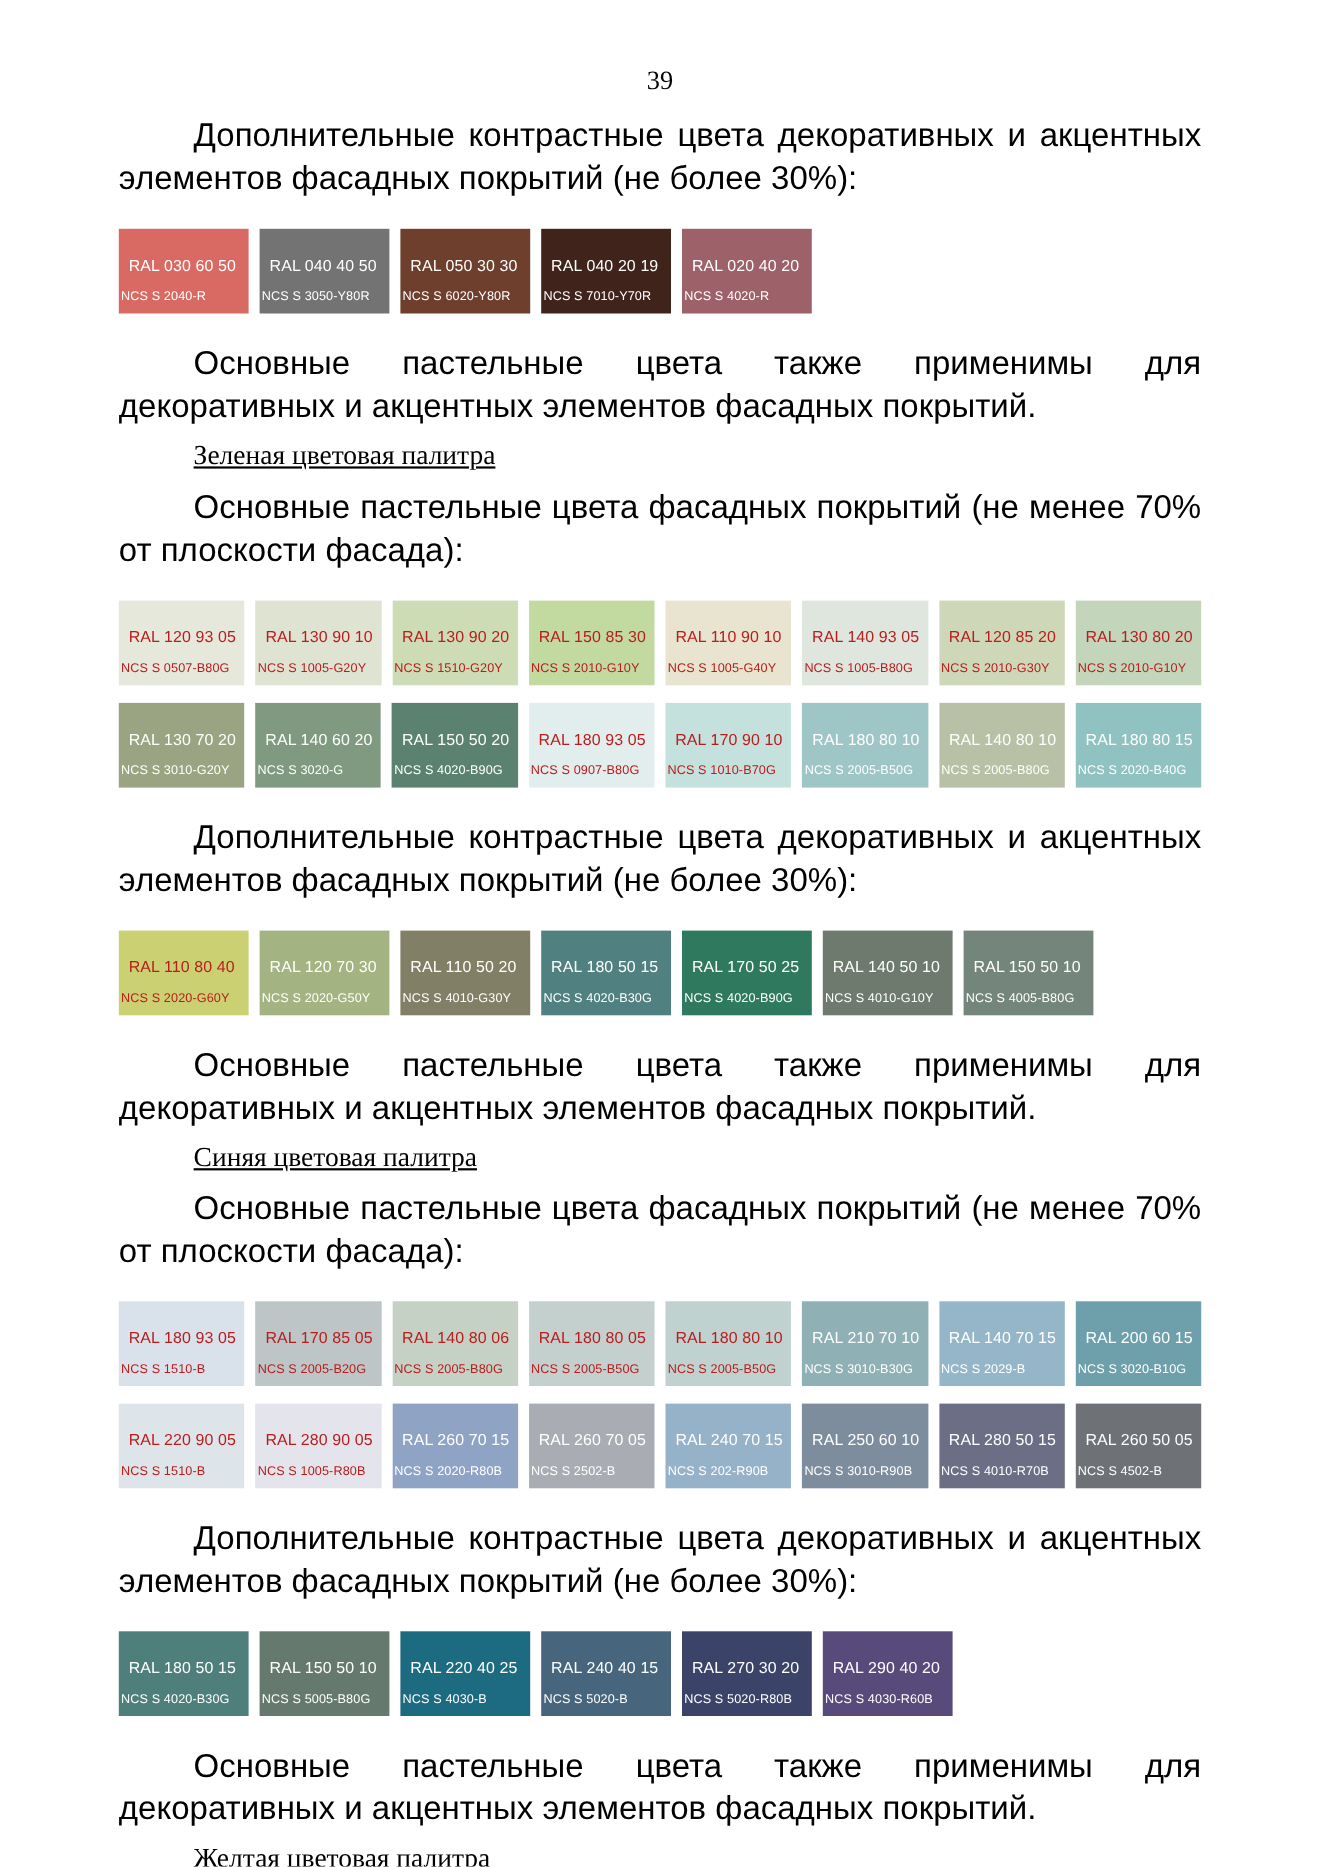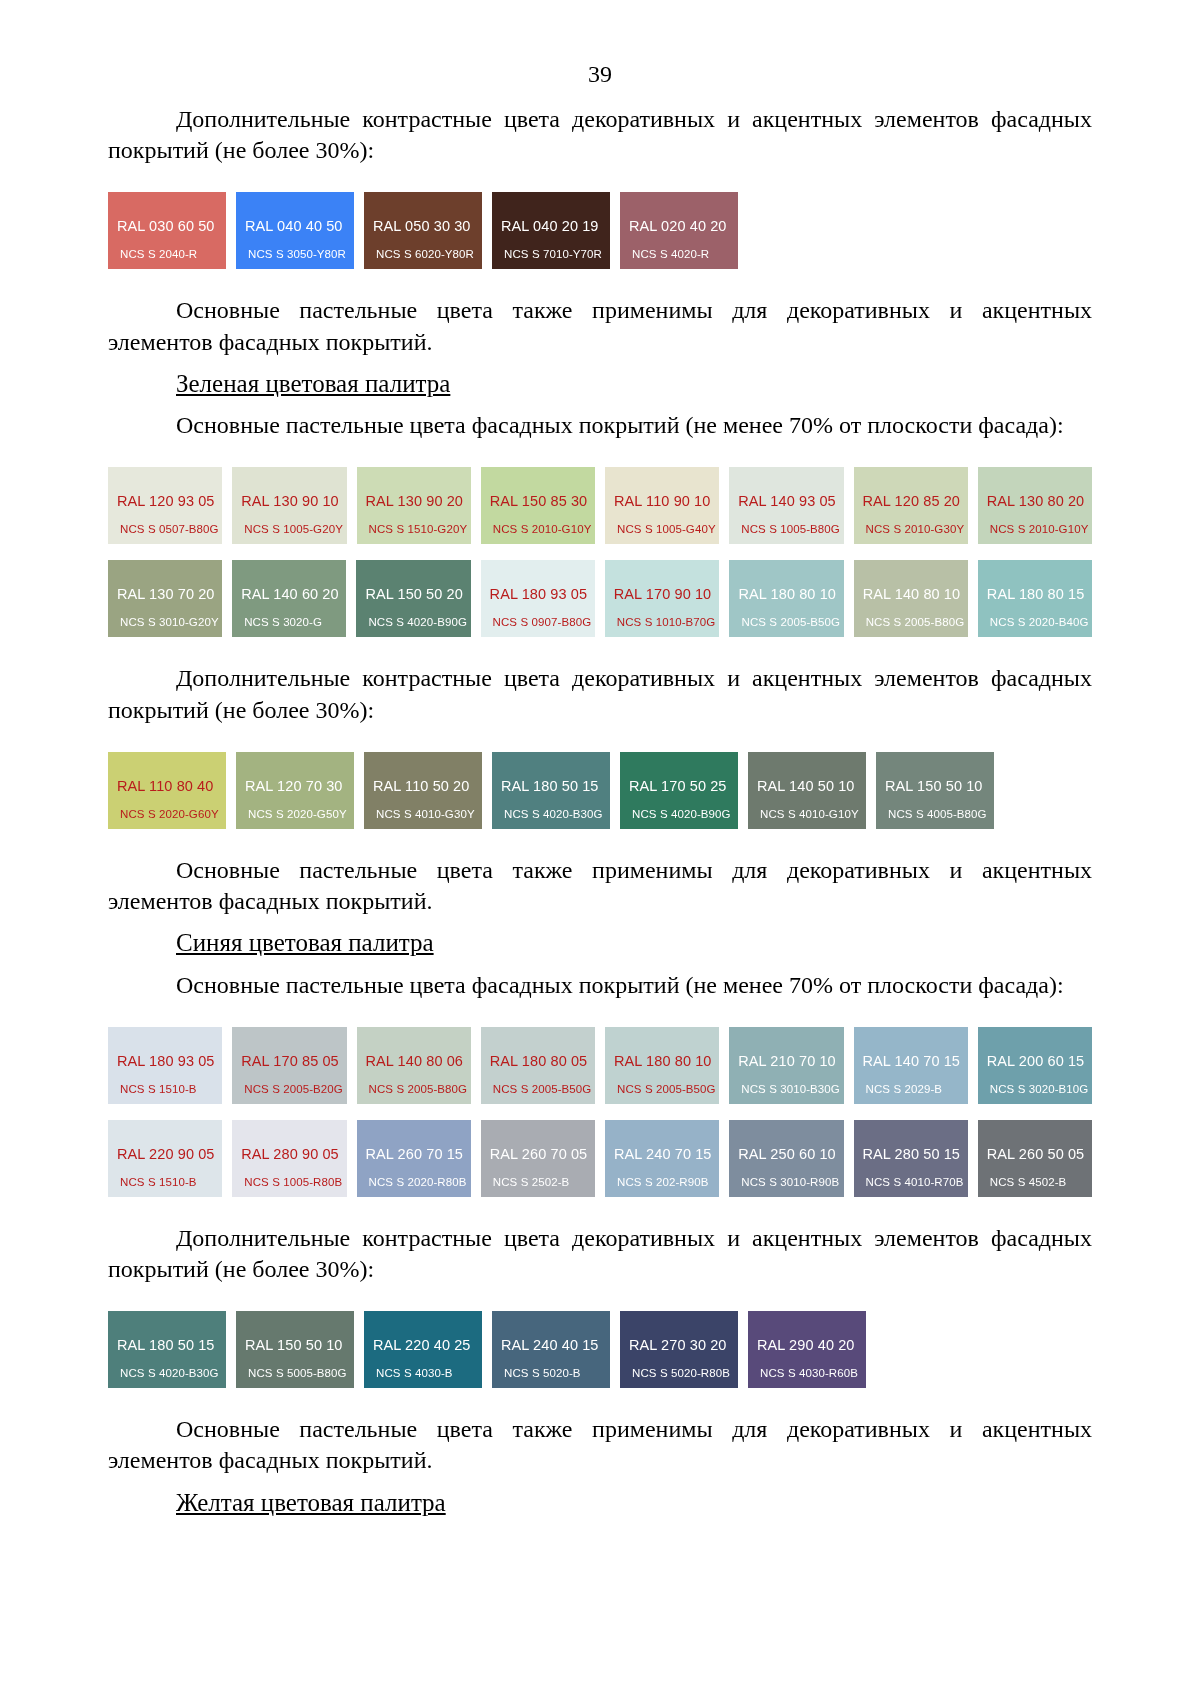--- a/index.html
+++ b/index.html
@@ -26,27 +26,27 @@
     text-align: center;
     font-size: 24px;
     line-height: 1;
     padding-top: 62px;
     font-family: "Liberation Serif", "DejaVu Serif", serif;
   }
   .content {
     padding: 0 108px 0 108px;
   }
   p.body-text {
-    font-size: 24px;
+    font-size: 30px;
     line-height: 1.30;
     margin: 0;
     text-align: justify;
     text-indent: 68px;
     text-justify: inter-word;
-    font-family: Liberation Serif, serif;
+    font-family: Liberation Sans, sans-serif;
   }
   .spacer-lg { height: 26px; }
   .spacer-md { height: 18px; }
   .spacer-sm { height: 10px; }
 
   .subhead {
     font-size: 25px;
     line-height: 1.30;
     margin: 0;
     text-indent: 68px;
@@ -81,21 +81,21 @@
     position: absolute;
     left: 9px;
     top: 26px;
     font-family: "Liberation Sans", "DejaVu Sans", sans-serif;
     font-size: 14.5px;
     letter-spacing: 0.1px;
     white-space: nowrap;
   }
   .swatch .ncs {
     position: absolute;
-    left: 12px;
+    left: 2px;
     top: 56px;
     font-family: "Liberation Sans", "DejaVu Sans", sans-serif;
     font-size: 11.5px;
     letter-spacing: 0.1px;
     white-space: nowrap;
   }
   .swatch.dark .ral, .swatch.dark .ncs { color: #ffffff; }
   .swatch.light .ral, .swatch.light .ncs { color: #b91c1c; }
 
   .row-gap { height: 16px; }
@@ -113,21 +113,21 @@
 
     <p class="body-text">Дополнительные контрастные цвета декоративных и акцентных элементов фасадных покрытий (не более 30%):</p>
 
     <div class="spacer-lg"></div>
 
     <div class="swatch-row five">
         <div class="swatch dark" style="background: rgb(216, 106, 99);">
           <div class="ral">RAL 030 60 50</div>
           <div class="ncs">NCS S 2040-R</div>
         </div>
-        <div class="swatch dark" style="background: #3b82f6;">
+        <div class="swatch dark" style="background: #737373;">
           <div class="ral">RAL 040 40 50</div>
           <div class="ncs">NCS S 3050-Y80R</div>
         </div>
         <div class="swatch dark" style="background: rgb(109, 63, 44);">
           <div class="ral">RAL 050 30 30</div>
           <div class="ncs">NCS S 6020-Y80R</div>
         </div>
         <div class="swatch dark" style="background: rgb(64, 36, 28);">
           <div class="ral">RAL 040 20 19</div>
           <div class="ncs">NCS S 7010-Y70R</div>

